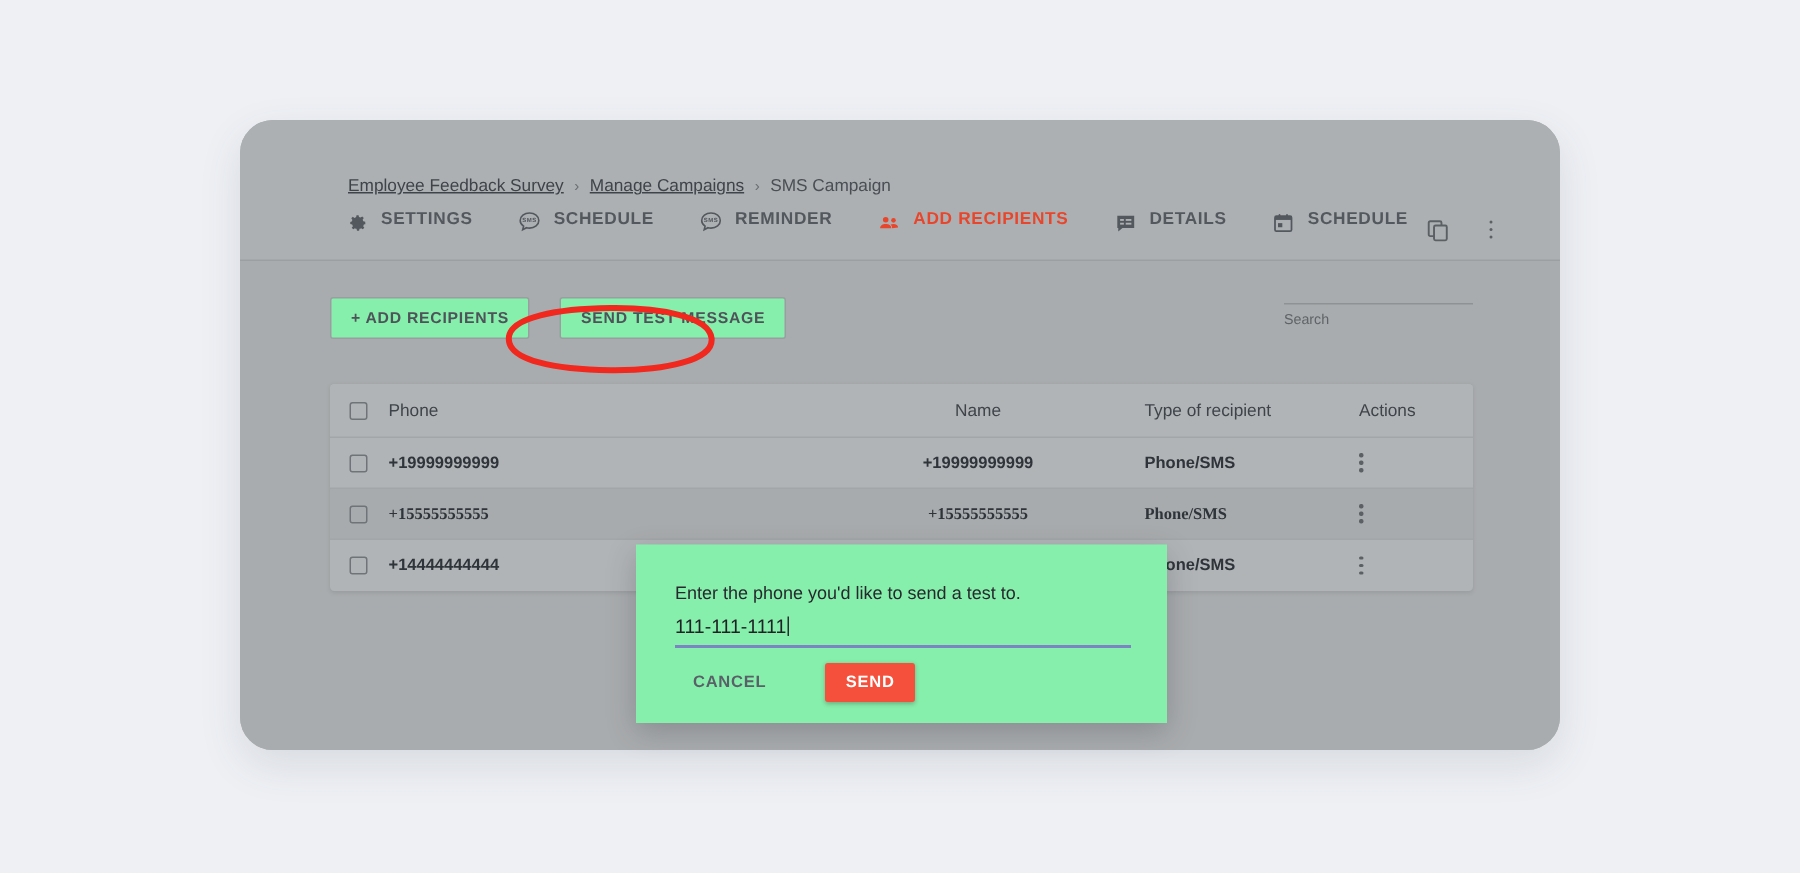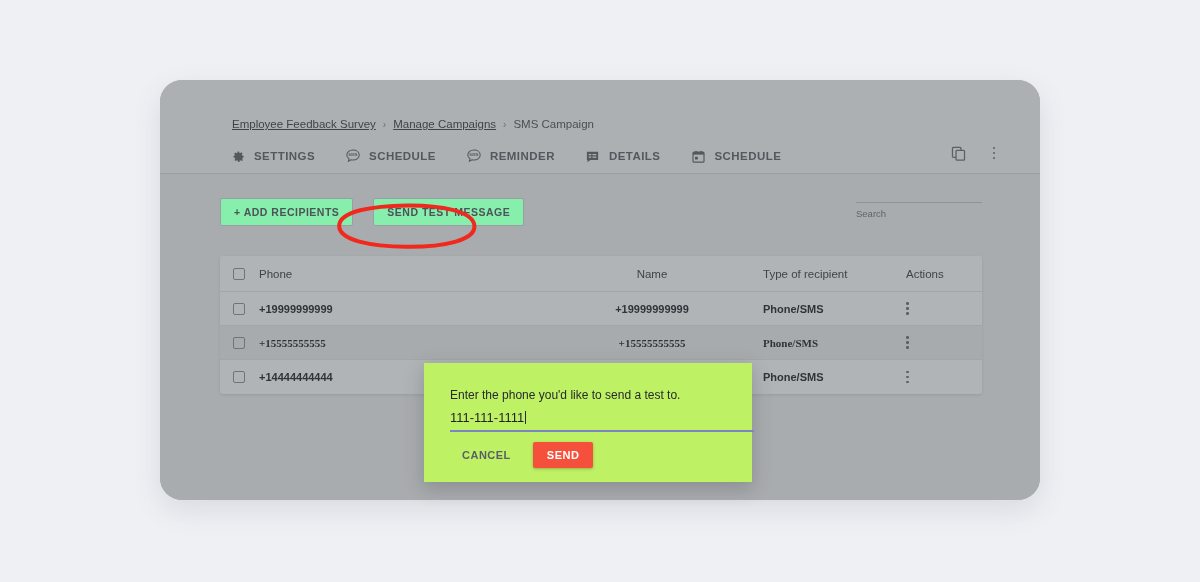--- a/index.html
+++ b/index.html
@@ -67,21 +67,21 @@
     position: absolute;
     left: 70px;
     top: 60px;
     right: 36px;
     height: 34px;
     display: flex;
     align-items: center;
   }
   .tab {
     display: flex;
-    align-items: center;
+    align-items: flex-start;
     gap: 8px;
     height: 34px;
     margin-right: 30px;
     font-size: 11.5px;
     font-weight: bold;
     letter-spacing: 0.45px;
     color: #53585e;
     cursor: pointer;
     position: relative;
     padding-bottom: 2px;
@@ -222,23 +222,23 @@
     white-space: nowrap;
   }
   .trow.head .cell-txt { font-weight: normal; }
   .row-kebab { cursor: pointer; }
 
   
   .modal {
     position: absolute;
     left: 424px;
     top: 363px;
-    width: 328px;
+    width: 354px;
     height: 119px;
-    background: #bef264;
+    background: #86efac;
     box-shadow: 0 6px 18px rgba(45,50,60,0.26);
     z-index: 40;
   }
   .modal-text {
     position: absolute;
     left: 26px;
     top: 25px;
     font-size: 12px;
     color: #27292d;
   }
@@ -298,20 +298,21 @@
     background: #f4503c;
     border: none;
     border-radius: 2px;
     color: #ffffff;
     font-size: 11px;
     font-weight: bold;
     letter-spacing: 0.5px;
     cursor: pointer;
     font-family: inherit;
     box-shadow: 0 1px 3px rgba(60,30,25,0.3);
+    margin-left: 17px;
   }
 
   
   .annotation {
     position: absolute;
     left: 336px;
     top: 202px;
     width: 142px;
     height: 48px;
     z-index: 30;
@@ -358,20 +359,31 @@
       <div class="tab">
         <span class="tab-icon">
           <svg width="16" height="16" viewBox="0 0 24 24">
             <path d="M12 3C6.8 3 2.7 6.3 2.7 10.4c0 2.3 1.3 4.4 3.4 5.8l-.9 3.5 3.8-2a11 11 0 0 0 3 .4c5.2 0 9.3-3.3 9.3-7.7S17.2 3 12 3z" fill="none" stroke="#53585e" stroke-width="1.6"></path>
             <text x="12" y="12.4" font-size="6" font-family="Liberation Sans, sans-serif" font-weight="bold" fill="#53585e" text-anchor="middle">SMS</text>
           </svg>
         </span>
         <span>REMINDER</span>
       </div>
 
+      <div class="tab active">
+        <span class="tab-icon">
+          <svg width="17" height="17" viewBox="0 0 24 24" fill="#e8462c">
+            <circle cx="8.2" cy="9" r="2.8"></circle>
+            <circle cx="16" cy="9.6" r="2.3"></circle>
+            <path d="M2.6 17.4c0-2.6 2.5-4.1 5.6-4.1s5.6 1.5 5.6 4.1z"></path>
+            <path d="M14.6 17.4c0-1.6-.6-2.8-1.6-3.6.9-.3 1.9-.5 3-.5 2.6 0 4.6 1.3 4.6 3.5z"></path>
+          </svg>
+        </span>
+        <span>ADD RECIPIENTS</span>
+      </div>
 
       <div class="tab">
         <span class="tab-icon">
           <svg width="15" height="15" viewBox="0 0 24 24" fill="#53585e">
             <path d="M3 4.5h18v13H8.5L4 21.2V17.5H3z"></path>
             <rect x="6" y="8" width="4" height="2" fill="#adb0b2"></rect>
             <rect x="12" y="8" width="6" height="2" fill="#adb0b2"></rect>
             <rect x="6" y="12" width="4" height="2" fill="#adb0b2"></rect>
             <rect x="12" y="12" width="6" height="2" fill="#adb0b2"></rect>
           </svg>

